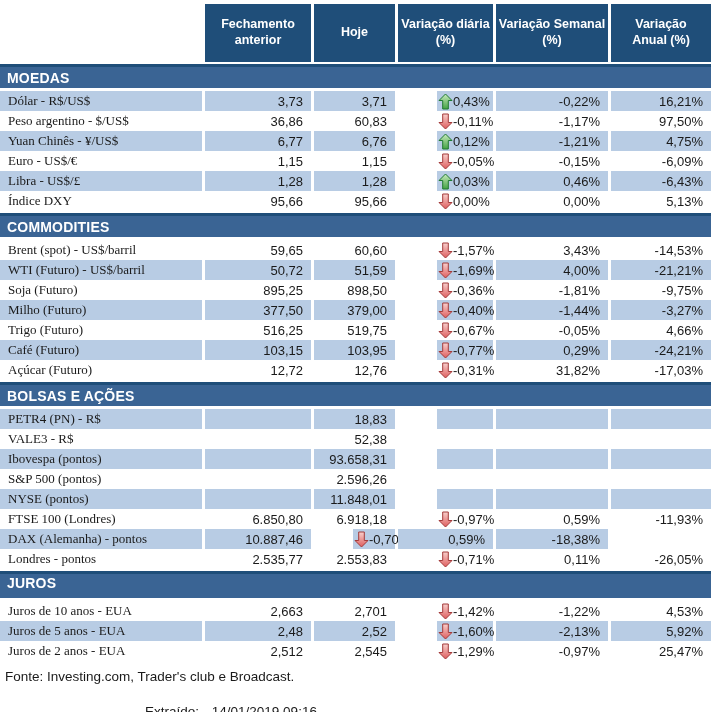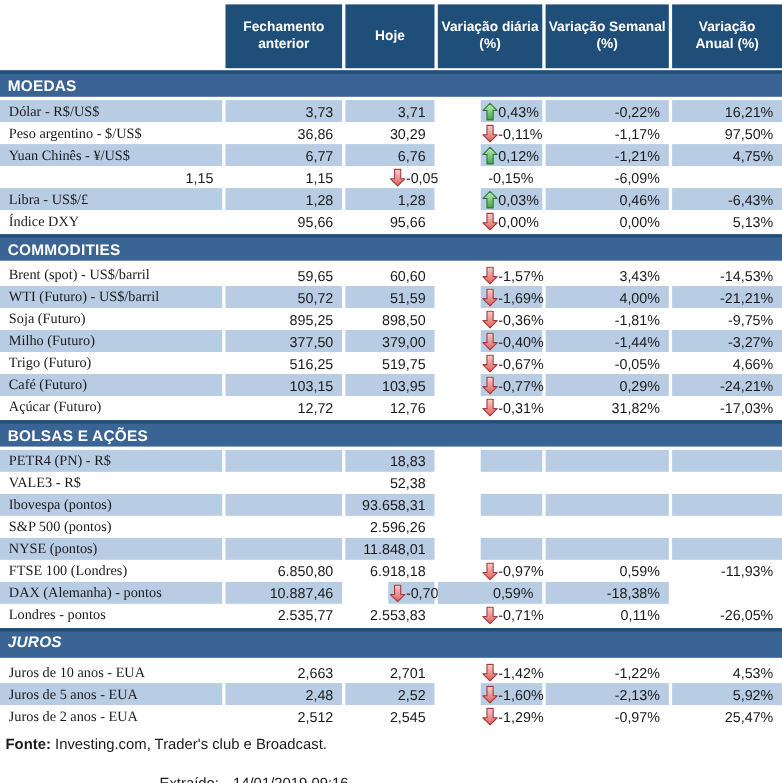--- a/index.html
+++ b/index.html
@@ -22,35 +22,35 @@
     background:var(--header-background);color:var(--header-text);
     font-weight:bold;font-size:12.5px;line-height:1.25;
     display:flex;align-items:center;justify-content:center;text-align:center;
     white-space:pre-line;}
   
   .band{height:24px;margin:2px 0 3px 0;background:var(--section-background);
     border-top:3px solid var(--header-background);
     display:flex;align-items:center;}
   .band span{color:#fff;font-weight:bold;font-size:14px;padding-left:7px;letter-spacing:.2px;}
   .band.band-tall{height:27px;align-items:flex-start;}
-  .band.band-tall span{padding-top:1px;font-style:italic;}
+  .band.band-tall span{padding-top:1px;}
   
   .row{height:20px;font-size:13px;}
   .row > div{display:flex;align-items:center;background:var(--row-plain);}
   .row.shaded > div{background:var(--row-shaded);}
   .cell-label{padding-left:8px;justify-content:flex-start;white-space:nowrap;font-family:Liberation Serif, serif;}
   .cell-num{padding-right:8px;justify-content:flex-end;white-space:nowrap;}
   .cell-diaria{padding:0 8px 0 1px;justify-content:space-between;white-space:nowrap;margin-left:39px;}
   .cell-diaria .arrow{display:flex;align-items:center;width:16px;}
   .cell-diaria .pct{margin-left:auto;}
   
   .footer{margin-top:8px;font-size:13.5px;line-height:16px;}
   .footer .l1{padding-left:5px;}
   .footer .l2{padding-left:145px;margin-top:19px;}
-  .footer .blab{font-weight:bold;}
+  .footer .blab{font-weight:normal;}
   .footer .gap{display:inline-block;width:9px;}
 </style>
 </head>
 <body>
 
 <svg width="0" height="0" style="position:absolute" aria-hidden="true">
   <defs>
     <linearGradient id="gUp" x1="0" y1="0" x2="0" y2="1">
       <stop id="up-stop-1" offset="0" stop-color="#C9EBBE"></stop>
       <stop id="up-stop-2" offset="1" stop-color="#44A344"></stop>
@@ -92,21 +92,21 @@
             </svg>
           </span>
           <span class="pct">0,43%</span>
         </div>
         <div class="cell-num">-0,22%</div>
         <div class="cell-num">16,21%</div>
       </div>
       <div class="grid6 row">
         <div class="cell-label">Peso argentino - $/US$</div>
         <div class="cell-num">36,86</div>
-        <div class="cell-num">30,29</div>
+        <div class="cell-num">60,83</div>
         <div class="cell-diaria">
           <span class="arrow">
             <svg width="15" height="17" viewBox="0 0 15 17">
               <path d="M7.5 16 L1 9.5 H4.7 V1 H10.3 V9.5 H14 Z" fill="url(#gDown)" stroke="#A33A3A" stroke-width="1" stroke-linejoin="round"></path>
             </svg>
           </span>
           <span class="pct">-0,11%</span>
         </div>
         <div class="cell-num">-1,17%</div>
         <div class="cell-num">97,50%</div>
@@ -120,20 +120,21 @@
             <svg width="15" height="17" viewBox="0 0 15 17">
               <path d="M7.5 1 L14 7.5 H10.3 V16 H4.7 V7.5 H1 Z" fill="url(#gUp)" stroke="#1F7A33" stroke-width="1" stroke-linejoin="round"></path>
             </svg>
           </span>
           <span class="pct">0,12%</span>
         </div>
         <div class="cell-num">-1,21%</div>
         <div class="cell-num">4,75%</div>
       </div>
       <div class="grid6 row">
+        <div class="cell-label">Euro - US$/€</div>
         <div class="cell-num">1,15</div>
         <div class="cell-num">1,15</div>
         <div class="cell-diaria">
           <span class="arrow">
             <svg width="15" height="17" viewBox="0 0 15 17">
               <path d="M7.5 16 L1 9.5 H4.7 V1 H10.3 V9.5 H14 Z" fill="url(#gDown)" stroke="#A33A3A" stroke-width="1" stroke-linejoin="round"></path>
             </svg>
           </span>
           <span class="pct">-0,05%</span>
         </div>

